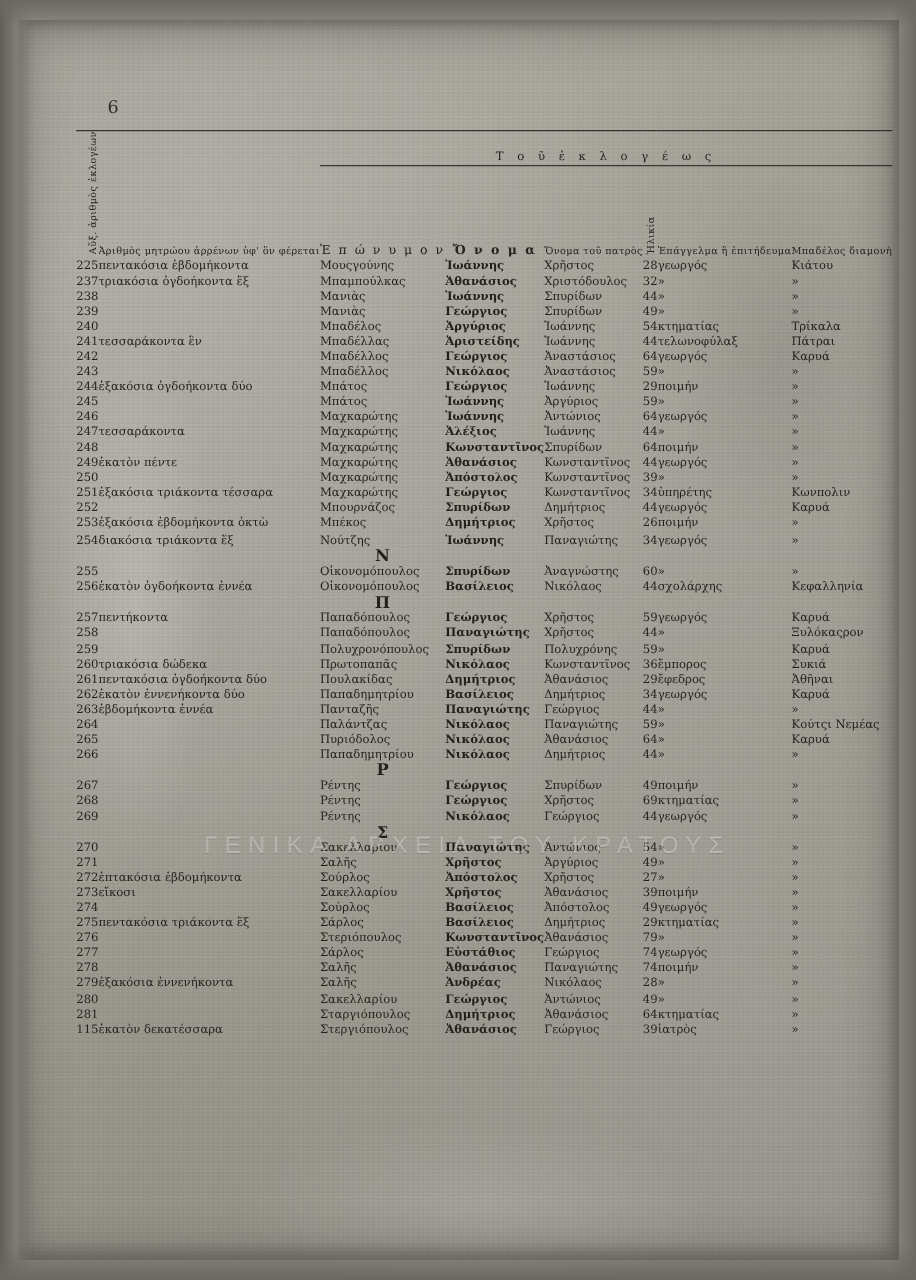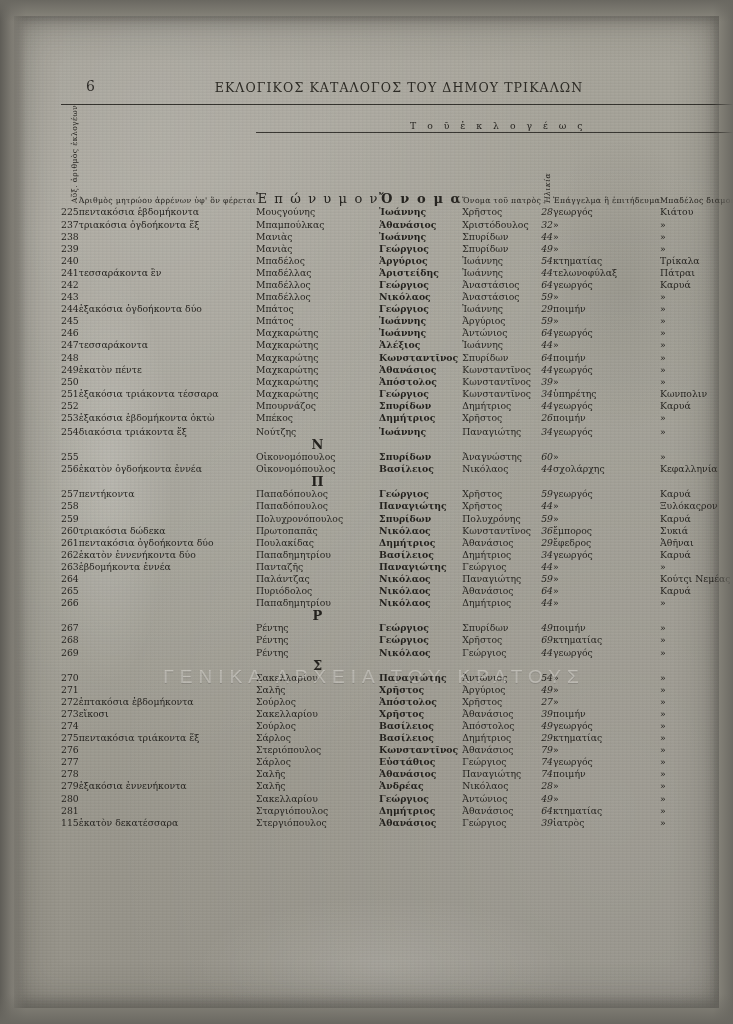--- a/index.html
+++ b/index.html
@@ -82,21 +82,21 @@
     vertical-align: bottom;
     white-space: nowrap;
     overflow: hidden;
   }
   
   .col-num   { width: 26px;  text-align: right; padding-right: 3px; border-right: 1.4px solid #3a3833; }
   .col-reg   { width: 172px; padding-left: 4px; border-right: 1.4px solid #3a3833; }
   .col-sur   { width: 128px; padding-left: 4px; border-right: 1.4px solid #3a3833; }
   .col-name  { width: 104px; padding-left: 4px; border-right: 1.4px solid #3a3833; font-weight: bold; }
   .col-fath  { width: 96px;  padding-left: 4px; border-right: 1.4px solid #3a3833; }
-  .col-age   { width: 20px;  text-align: center; border-right: 1.4px solid #3a3833; font-style: italic; }
+  .col-age   { width: 20px;  text-align: center; border-right: 1.4px solid #3a3833; }
   .col-job   { width: 62px;  padding-left: 4px; border-right: 1.4px solid #3a3833; margin-left: 41px; }
   .col-res   { width: 60px;  padding-left: 4px; }
 
   thead th {
     vertical-align: middle;
     text-align: center;
     font-weight: normal;
     font-size: 9px;
     line-height: 11px;
     padding: 2px 1px;
@@ -113,21 +113,21 @@
   }
   .rot {
     writing-mode: vertical-rl;
     transform: rotate(180deg);
     font-size: 7.6px;
     line-height: 9px;
     letter-spacing: 0.4px;
     display: inline-block;
     text-align: center;
   }
-  .hdr-sub { font-size: 13px; letter-spacing: 1.6px; }
+  .hdr-sub { font-size: 10px; letter-spacing: 1.6px; }
   .hdr-small { font-size: 7.8px; line-height: 9.2px; letter-spacing: 0.3px; }
 
   tbody td { height: 12.1px; }
   tbody tr.letter td {
     text-align: center;
     font-size: 13px;
     font-weight: bold;
     line-height: 13px;
     padding-top: 0;
   }
@@ -181,21 +181,20 @@
 </head>
 <body>
 
 <div class="page">
   <div class="paper">
     <div class="stain s1"></div>
     <div class="stain s2"></div>
     <div class="stain s3"></div>
 
     <div class="pagenum">6</div>
-    <div class="doc-title">ΕΚΛΟΓΙΚΟΣ ΚΑΤΑΛΟΓΟΣ ΤΟΥ ΔΗΜΟΥ ΤΡΙΚΑΛΩΝ</div>
 
     <div class="table-wrap">
       <table class="reg">
         <thead>
           <tr class="head-top">
             <th class="col-num" rowspan="2">
               <span class="rot">Αὔξ. ἀριθμὸς ἐκλογέων</span>
             </th>
             <th class="col-reg" rowspan="2">
               <span class="hdr-small">Ἀριθμὸς μητρώου ἀρρένων ὑφ' ὃν φέρεται</span>

